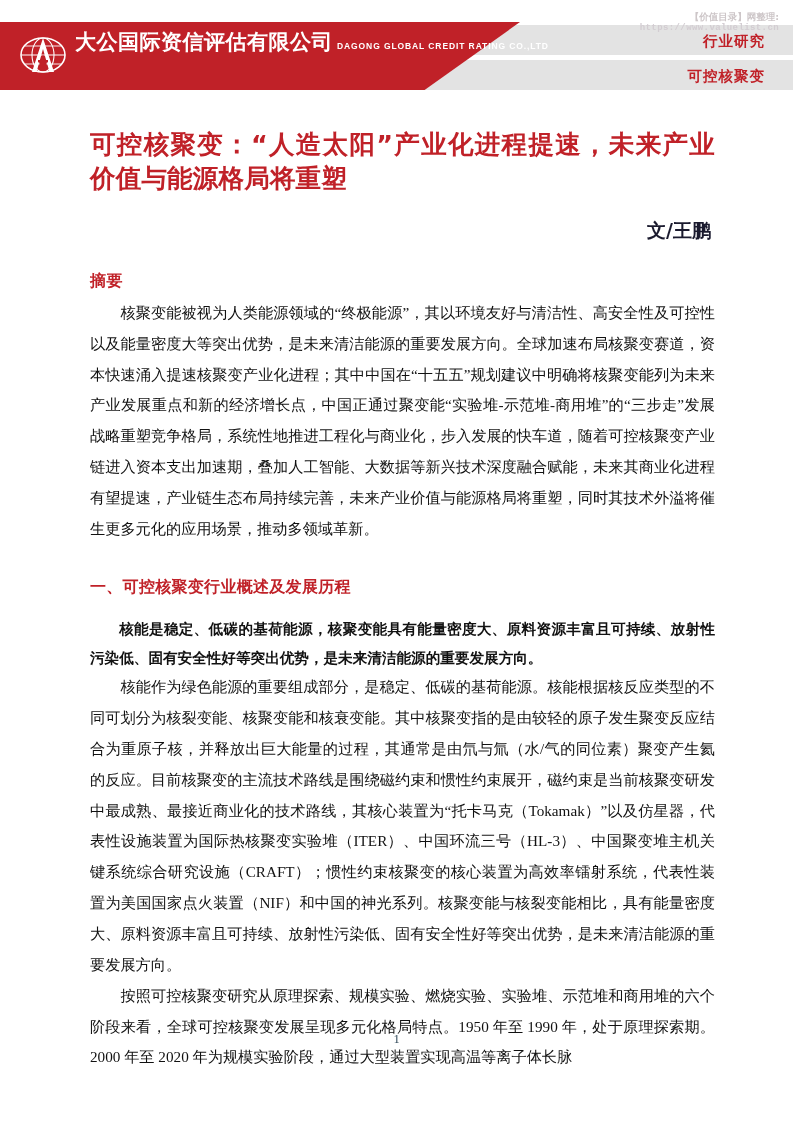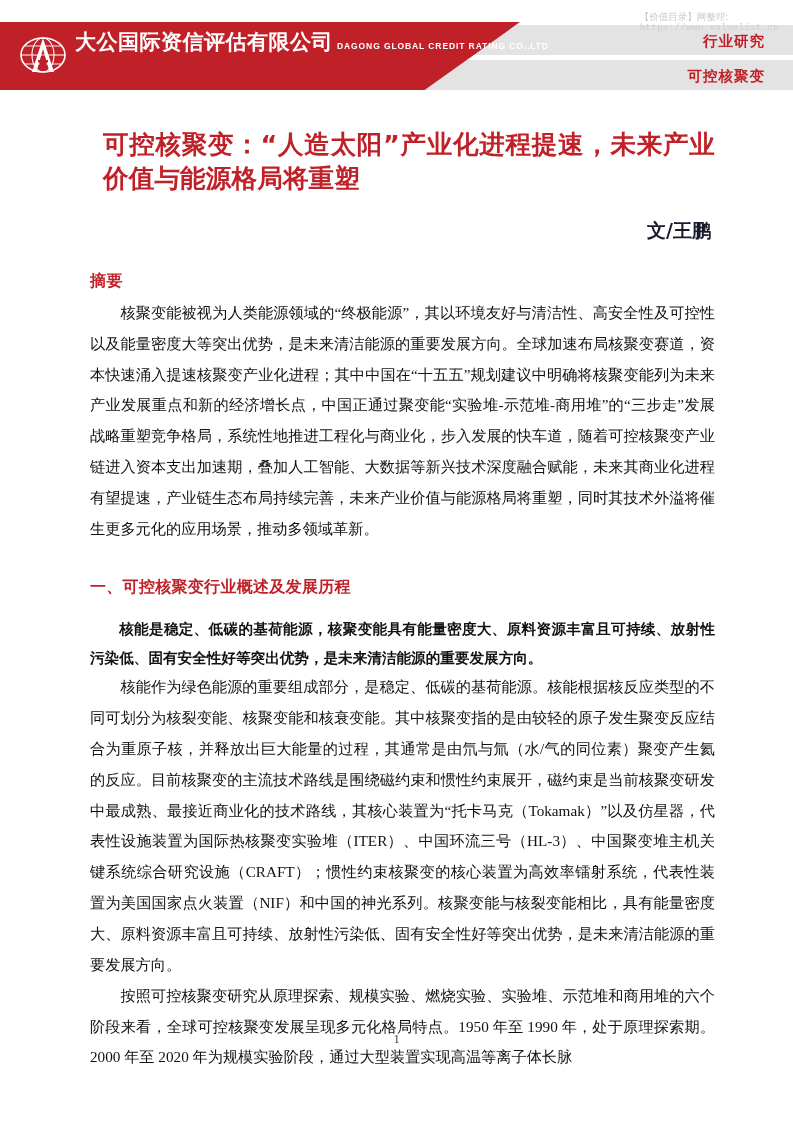--- a/index.html
+++ b/index.html
@@ -97,23 +97,24 @@
     letter-spacing: 1px;
     white-space: nowrap;
   }
   .header-tag.tag-industry { top: 32px; }
   .header-tag.tag-topic { top: 67px; }
 
   .watermark {
     position: absolute;
     z-index: 5;
     right: 14px;
-    text-align: left;
+    text-align: right;
     line-height: 1.25;
     pointer-events: none;
+    font-weight: bold;
   }
   .watermark .wm-line1 {
     font-family: "DejaVu Sans", "Liberation Sans", sans-serif;
     font-size: 9.5px;
     color: #cdc6c8;
   }
   .watermark .wm-line2 {
     font-family: "Liberation Mono", "DejaVu Sans Mono", monospace;
     font-size: 9px;
     color: #d3cdd2;
@@ -128,21 +129,21 @@
     width: 793px;
   }
 
   .doc-title {
     color: #c02128;
     font-family: "DejaVu Sans", "Liberation Sans", sans-serif;
     font-weight: bold;
     font-size: 25.5px;
     line-height: 1.33;
     letter-spacing: 0.2px;
-    margin: 18px 0 0 13px;
+    margin: 18px 0 0 0;
     text-align: justify;
   }
 
   .byline {
     text-align: right;
     font-family: "DejaVu Sans", "Liberation Sans", sans-serif;
     font-size: 19px;
     font-weight: bold;
     color: #1a1a2e;
     margin-top: 22px;

